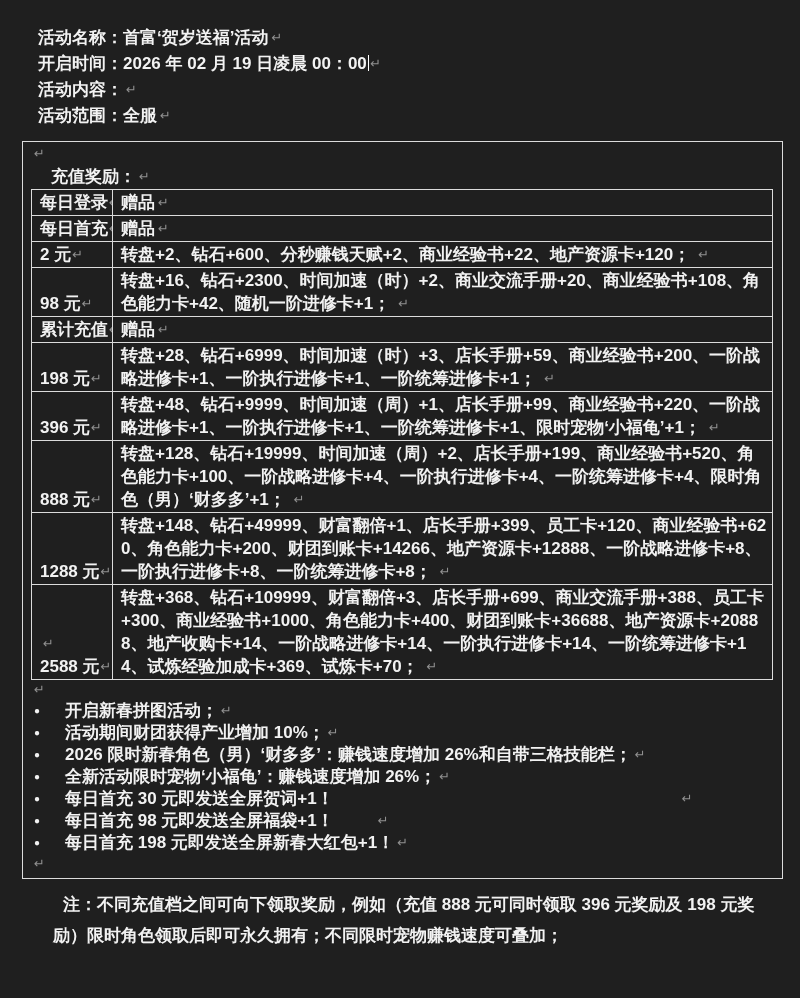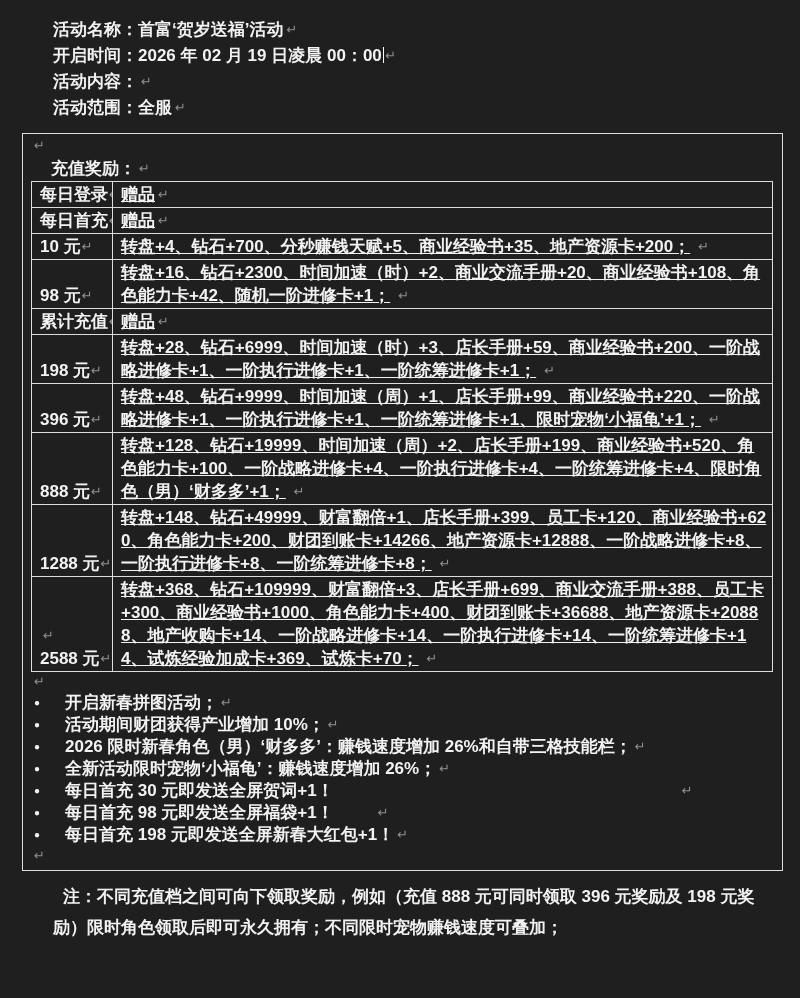--- a/index.html
+++ b/index.html
@@ -6,21 +6,21 @@
     --bg:#1f1f1f; --fg:#f2f2f2; --mark:#909090; --border:#dcdcdc;
   }
   *{margin:0;padding:0;box-sizing:border-box;}
   html,body{width:800px;height:998px;overflow:hidden;}
   body{
     background:var(--bg); color:var(--fg);
     font-family:"Liberation Sans","DejaVu Sans",sans-serif;
     font-weight:bold; font-size:17px;
   }
   .page{width:800px;height:998px;overflow:hidden;position:relative;}
-  .head{padding-top:17px;margin-left:53px;}
+  .head{padding-top:25px;margin-left:38px;}
   .head-line{line-height:26px;white-space:nowrap;}
   .pc{
     color:var(--mark); font-size:13px; font-weight:normal;
     margin-left:3px; vertical-align:1px; display:inline-block;
   }
   .caret{
     display:inline-block;width:1.5px;height:16px;background:#ffffff;
     vertical-align:-2px;margin-left:1px;
   }
   .box{
@@ -31,21 +31,21 @@
   .pc-line{line-height:20px;}
   .box-title{line-height:25px;margin-left:20px;}
   table{border-collapse:collapse;width:742px;table-layout:fixed;}
   col.c-tier{width:81px;}
   td{
     border:1px solid var(--border);
     line-height:23px; padding:1px 4px 1px 8px;
     vertical-align:top;
   }
   td.tier{vertical-align:bottom;white-space:nowrap;overflow:hidden;padding-right:0;}
-  td.reward{word-break:break-all;text-decoration:underline;}
+  td.reward{word-break:break-all;}
   .bullets{margin-top:0;}
   .bullet{position:relative;padding-left:34px;line-height:22px;}
   .dot{position:absolute;left:3px;top:0;font-size:10px;}
   .note{
     margin:10px 0 0 53px; width:715px;
     line-height:31px; text-indent:10px; word-break:break-all;
   }
 </style>
 </head>
 <body>
@@ -77,23 +77,23 @@
             <td class="reward"><span>赠品</span><span class="pc" style="margin-left: 3px;">↵</span></td>
           </tr>
           <tr>
             <td class="tier">
               <div><span>每日首充</span><span class="pc" style="margin-left: 1px;">↵</span></div>
             </td>
             <td class="reward"><span>赠品</span><span class="pc" style="margin-left: 3px;">↵</span></td>
           </tr>
           <tr>
             <td class="tier">
-              <div><span>10 元</span><span class="pc" style="margin-left: 1px;">↵</span></div>
+              <div><span>2 元</span><span class="pc" style="margin-left: 1px;">↵</span></div>
             </td>
-            <td class="reward"><span>转盘+4、钻石+700、分秒赚钱天赋+5、商业经验书+35、地产资源卡+200；</span><span class="pc" style="margin-left: 8px;">↵</span></td>
+            <td class="reward"><span>转盘+2、钻石+600、分秒赚钱天赋+2、商业经验书+22、地产资源卡+120；</span><span class="pc" style="margin-left: 8px;">↵</span></td>
           </tr>
           <tr>
             <td class="tier">
               <div><span>98 元</span><span class="pc" style="margin-left: 1px;">↵</span></div>
             </td>
             <td class="reward"><span>转盘+16、钻石+2300、时间加速（时）+2、商业交流手册+20、商业经验书+108、角色能力卡+42、随机一阶进修卡+1；</span><span class="pc" style="margin-left: 8px;">↵</span></td>
           </tr>
           <tr>
             <td class="tier">
               <div><span>累计充值</span><span class="pc" style="margin-left: 1px;">↵</span></div>

